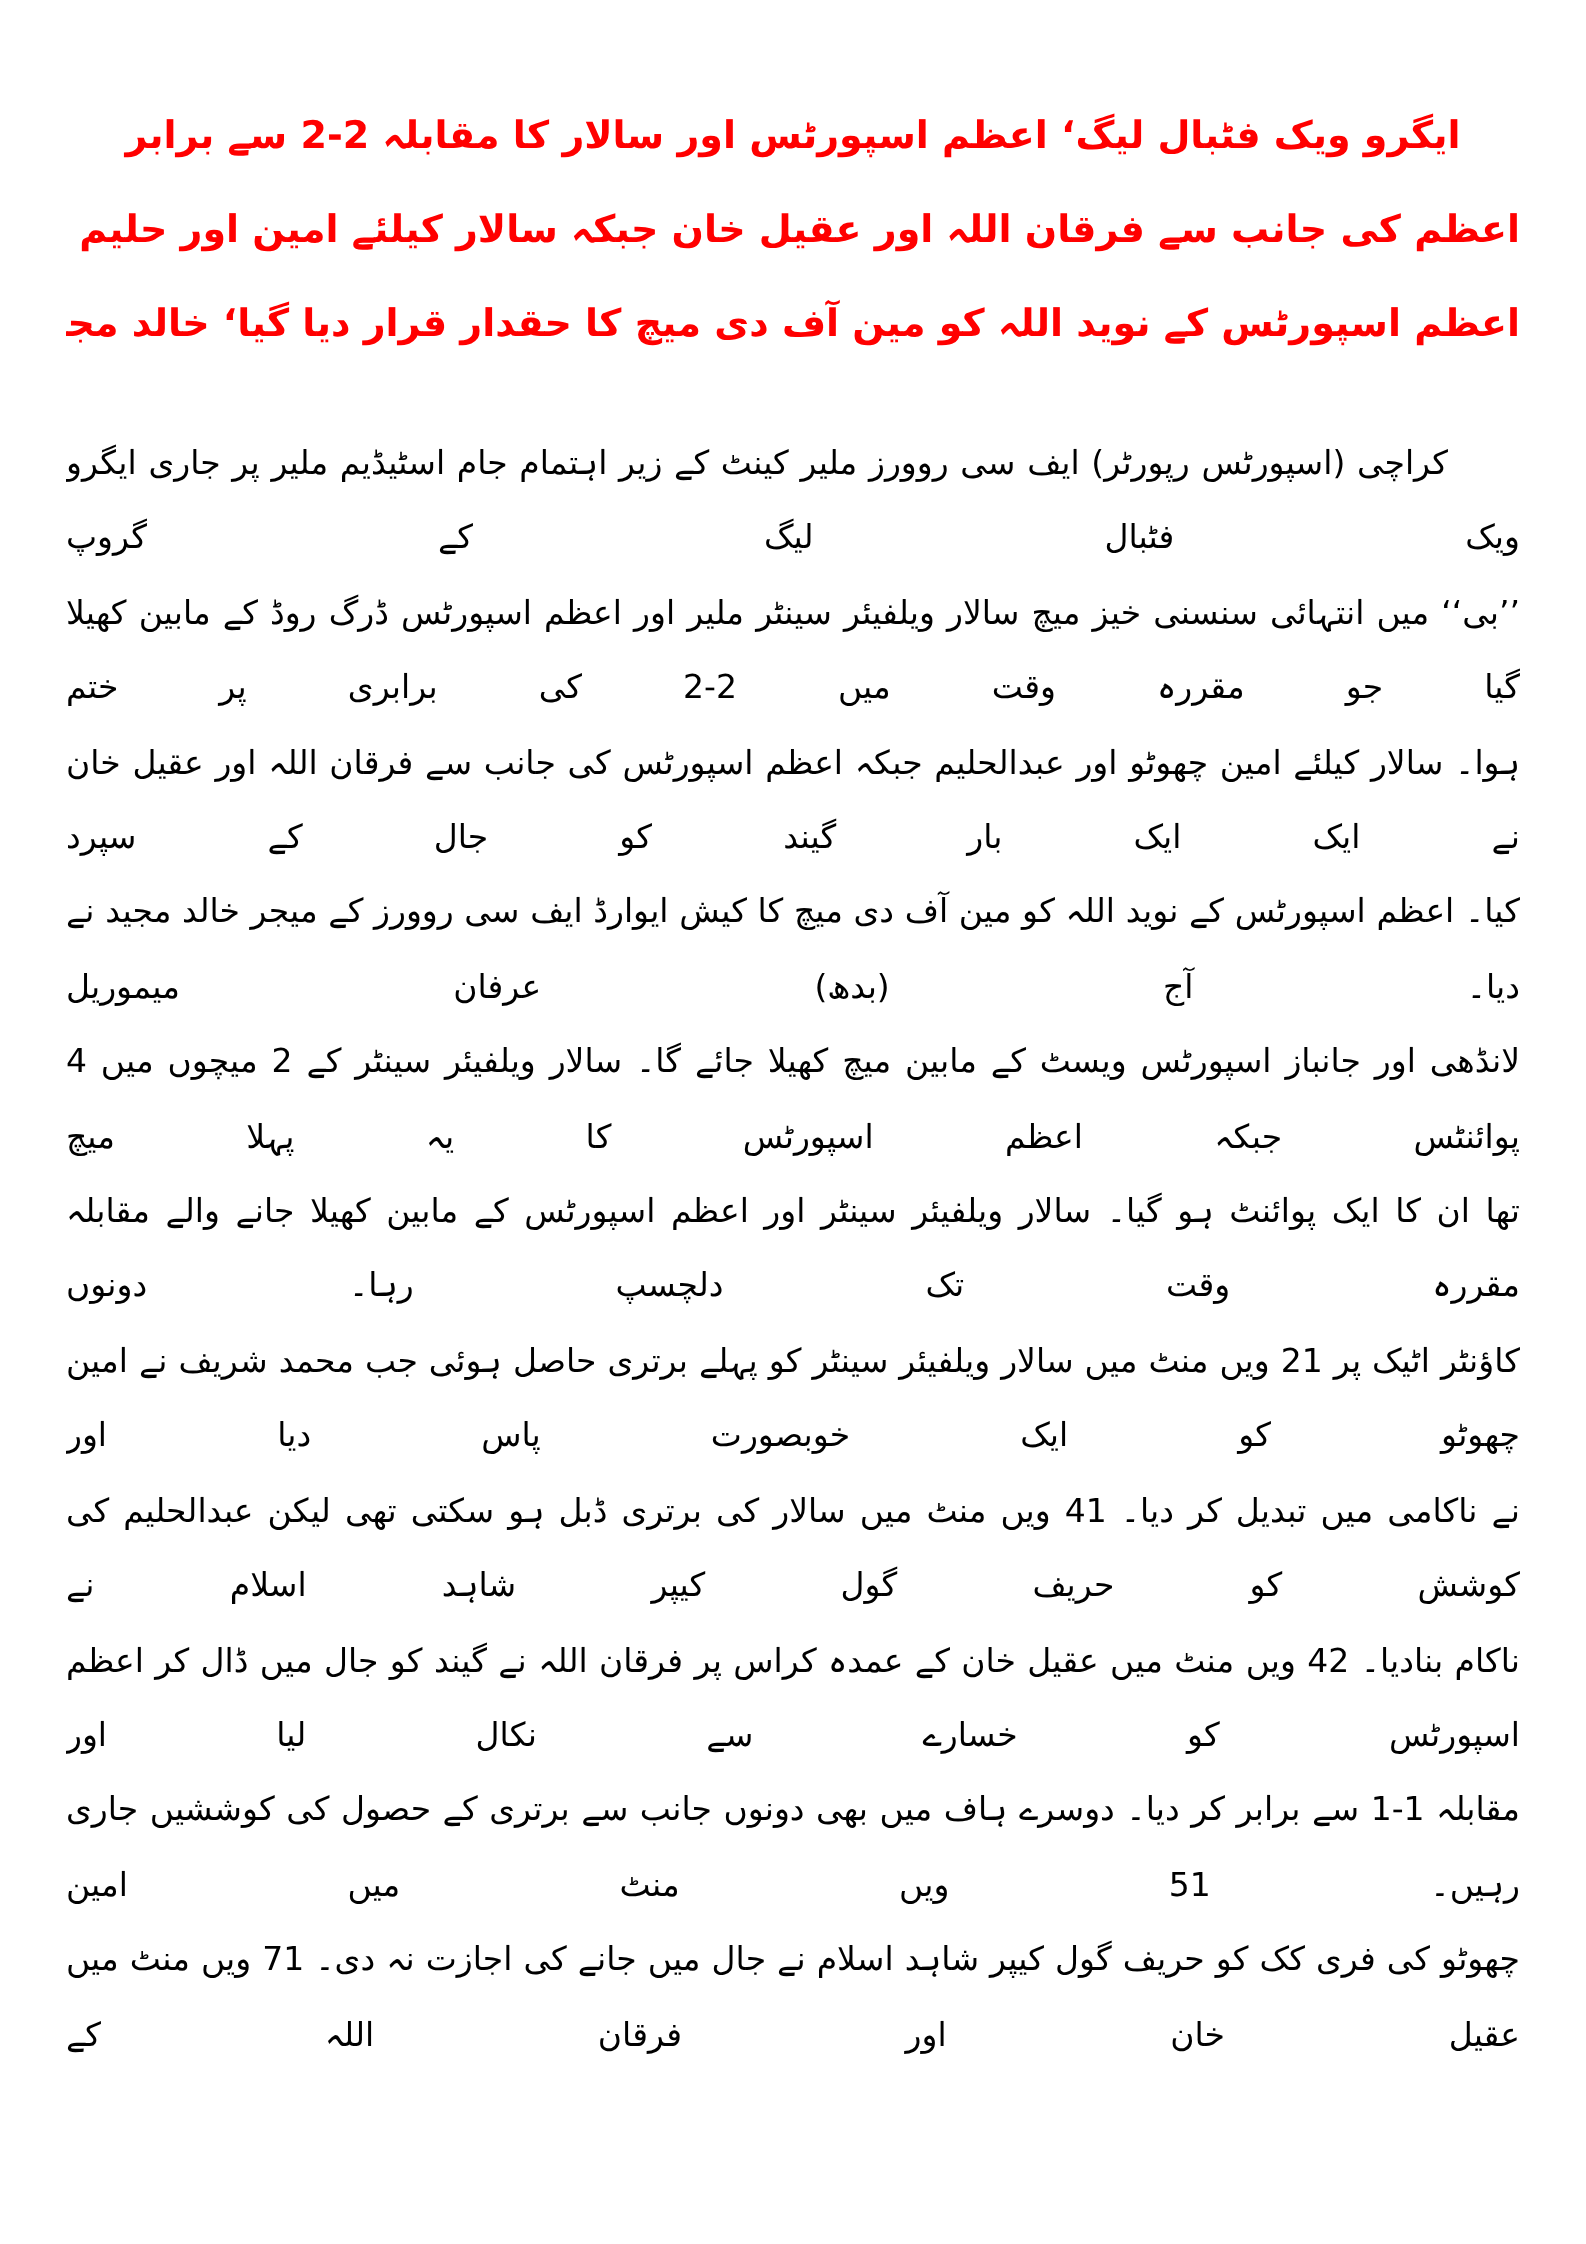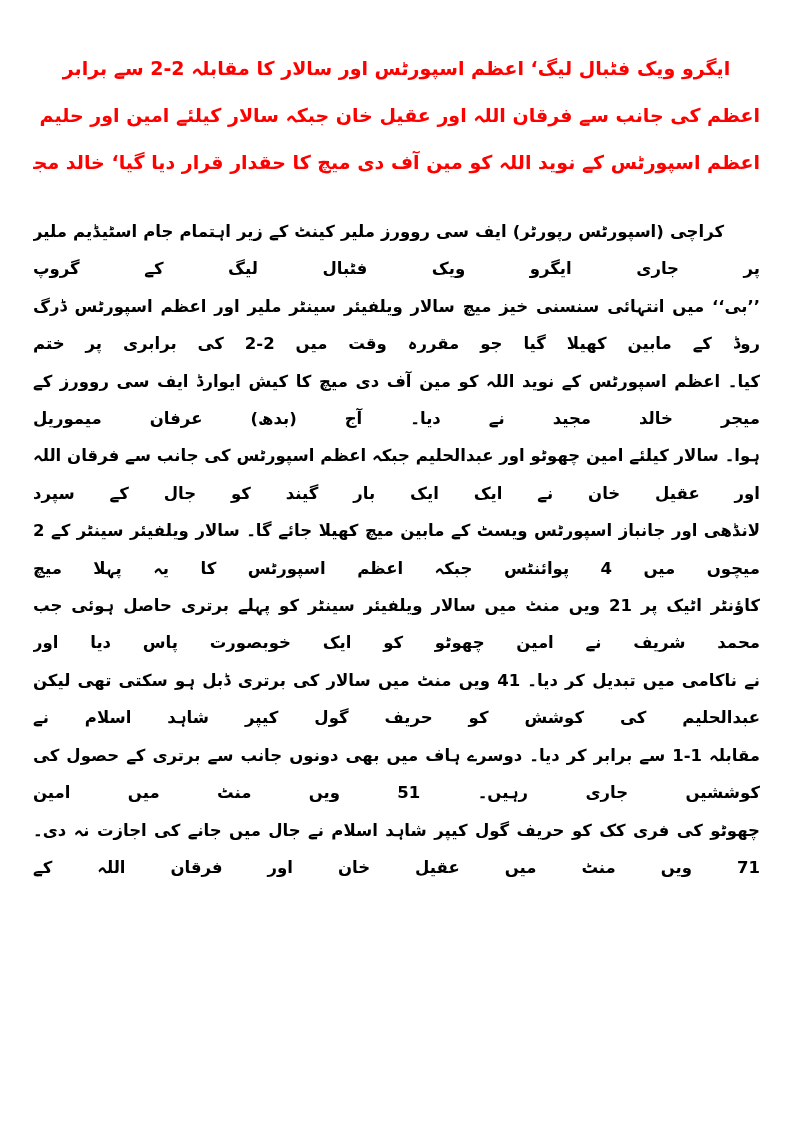--- a/index.html
+++ b/index.html
@@ -37,43 +37,44 @@
     color: #000000;
     font-size: 16.5px;
   }
   .body-line {
     direction: rtl;
     unicode-bidi: plaintext;
     text-align: justify;
     text-align-last: justify;
     line-height: 37.4px;
     overflow: hidden;
-    font-weight: bold;
   }
   .body-line.first {
     text-indent: 36px;
   }
 </style>
 </head>
 <body>
 
 <div class="page">
 
   <div class="headline" style="color: rgb(255, 0, 0);">
     <div class="headline-line">ایگرو ویک فٹبال لیگ‘ اعظم اسپورٹس اور سالار کا مقابلہ 2-2 سے برابر</div>
     <div class="headline-line">اعظم کی جانب سے فرقان اللہ اور عقیل خان جبکہ سالار کیلئے امین اور حلیم نے گول بنائے</div>
     <div class="headline-line">اعظم اسپورٹس کے نوید اللہ کو مین آف دی میچ کا حقدار قرار دیا گیا‘ خالد مجید نے ایوارڈ دیا</div>
   </div>
 
   <div class="article-body" style="color: rgb(0, 0, 0);">
     <div class="body-line first">کراچی (اسپورٹس رپورٹر) ایف سی روورز ملیر کینٹ کے زیر اہتمام جام اسٹیڈیم ملیر پر جاری ایگرو ویک فٹبال لیگ کے گروپ</div>
     <div class="body-line">’’بی‘‘ میں انتہائی سنسنی خیز میچ سالار ویلفیئر سینٹر ملیر اور اعظم اسپورٹس ڈرگ روڈ کے مابین کھیلا گیا جو مقررہ وقت میں 2-2 کی برابری پر ختم</div>
+    <div class="body-line">ہوا۔ سالار کیلئے امین چھوٹو اور عبدالحلیم جبکہ اعظم اسپورٹس کی جانب سے فرقان اللہ اور عقیل خان نے ایک ایک بار گیند کو جال کے سپرد</div>
     <div class="body-line">کیا۔ اعظم اسپورٹس کے نوید اللہ کو مین آف دی میچ کا کیش ایوارڈ ایف سی روورز کے میجر خالد مجید نے دیا۔ آج (بدھ) عرفان میموریل</div>
-    <div class="body-line">ہوا۔ سالار کیلئے امین چھوٹو اور عبدالحلیم جبکہ اعظم اسپورٹس کی جانب سے فرقان اللہ اور عقیل خان نے ایک ایک بار گیند کو جال کے سپرد</div>
     <div class="body-line">لانڈھی اور جانباز اسپورٹس ویسٹ کے مابین میچ کھیلا جائے گا۔ سالار ویلفیئر سینٹر کے 2 میچوں میں 4 پوائنٹس جبکہ اعظم اسپورٹس کا یہ پہلا میچ</div>
+    <div class="body-line">تھا ان کا ایک پوائنٹ ہو گیا۔ سالار ویلفیئر سینٹر اور اعظم اسپورٹس کے مابین کھیلا جانے والے مقابلہ مقررہ وقت تک دلچسپ رہا۔ دونوں</div>
     <div class="body-line">کاؤنٹر اٹیک پر 21 ویں منٹ میں سالار ویلفیئر سینٹر کو پہلے برتری حاصل ہوئی جب محمد شریف نے امین چھوٹو کو ایک خوبصورت پاس دیا اور</div>
     <div class="body-line">نے ناکامی میں تبدیل کر دیا۔ 41 ویں منٹ میں سالار کی برتری ڈبل ہو سکتی تھی لیکن عبدالحلیم کی کوشش کو حریف گول کیپر شاہد اسلام نے</div>
+    <div class="body-line">ناکام بنادیا۔ 42 ویں منٹ میں عقیل خان کے عمدہ کراس پر فرقان اللہ نے گیند کو جال میں ڈال کر اعظم اسپورٹس کو خسارے سے نکال لیا اور</div>
     <div class="body-line">مقابلہ 1-1 سے برابر کر دیا۔ دوسرے ہاف میں بھی دونوں جانب سے برتری کے حصول کی کوششیں جاری رہیں۔ 51 ویں منٹ میں امین</div>
     <div class="body-line">چھوٹو کی فری کک کو حریف گول کیپر شاہد اسلام نے جال میں جانے کی اجازت نہ دی۔ 71 ویں منٹ میں عقیل خان اور فرقان اللہ کے</div>
 
   </div>
 
 </div>
 
 </body></html>

